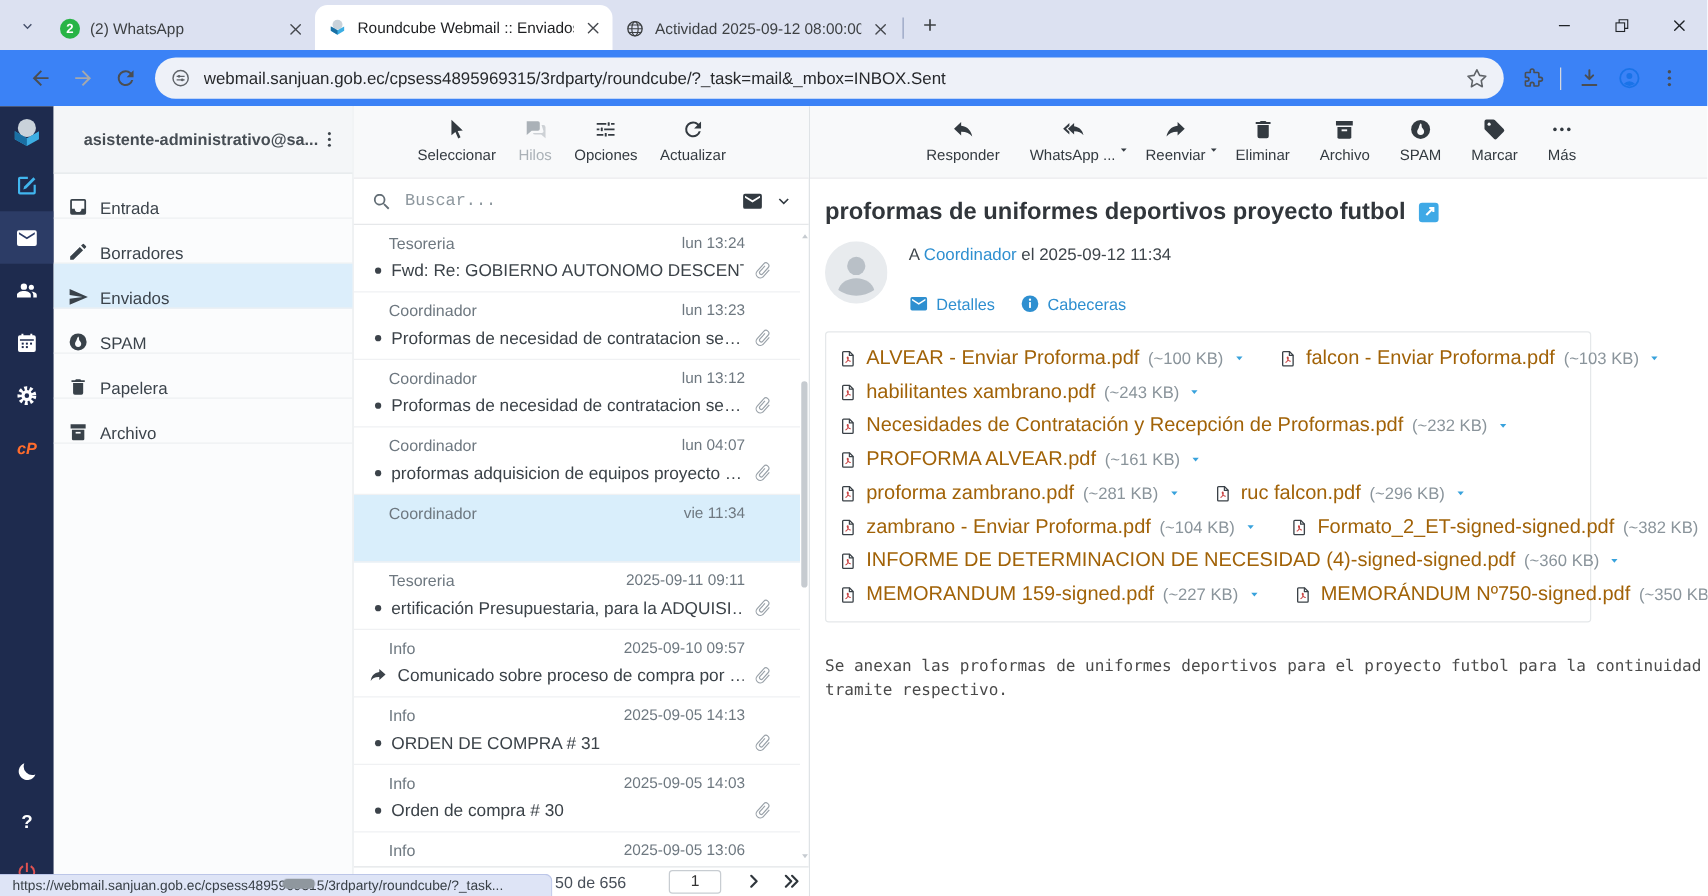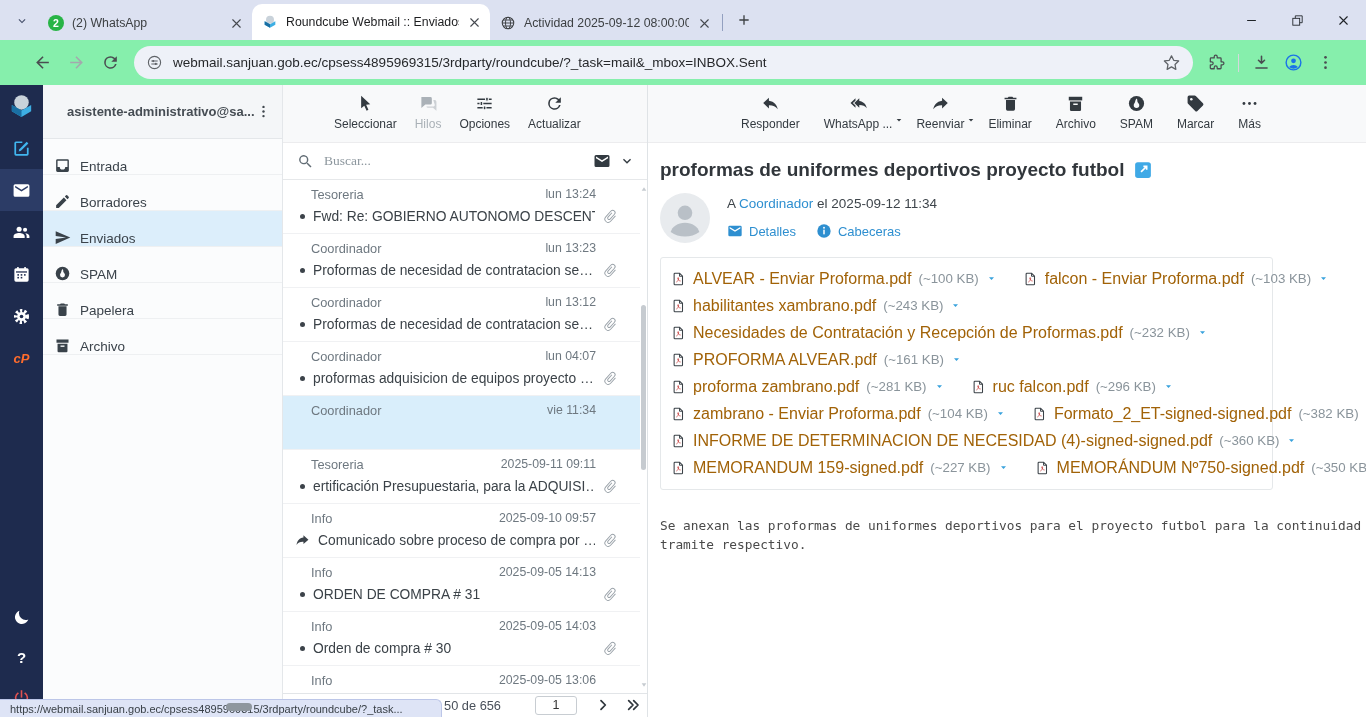--- a/index.html
+++ b/index.html
@@ -17,21 +17,21 @@
   .tab-title{font-size:12.3px;white-space:nowrap;overflow:hidden;flex:1;margin:0 8px}
   .tab-close{width:15px;height:15px;color:#46494f;flex:none}
   .wa-badge{width:16px;height:16px;border-radius:50%;background:#28b446;color:#fff;font-size:10.5px;font-weight:700;display:flex;align-items:center;justify-content:center;flex:none}
   .tab-sep{width:1px;height:17px;background:#93a0c0;margin:0 2px 9px}
   .newtab{width:26px;height:26px;margin:0 0 7px 6px;display:flex;align-items:center;justify-content:center;color:#3c4043}
   .newtab .ic{width:16px;height:16px}
   .wincontrols{position:absolute;right:0;top:0;height:40px;display:flex}
   .winbtn{width:46px;height:40px;display:flex;align-items:center;justify-content:center;color:#1f2328}
   .winbtn .ic{width:15px;height:15px}
 
-  .btoolbar{height:45px;background:#86efac;display:flex;align-items:center;padding:0 26px;gap:2px}
+  .btoolbar{height:45px;background:#3b82f6;display:flex;align-items:center;padding:0 16px;gap:2px}
   .navbtn{width:32px;height:32px;display:flex;align-items:center;justify-content:center;color:#4a4d51}
   .navbtn .ic{width:19px;height:19px}
   .navbtn.disabled{color:#a4a8ad}
   .omnibox{flex:1;height:33px;background:#eef1f8;border-radius:17px;display:flex;align-items:center;padding:0 12px;margin:0 6px;min-width:0}
   .site-ic{width:17px;height:17px;color:#5f6368}
   .urltext{font-size:13.5px;color:#26282b;margin-left:10px;white-space:nowrap;overflow:hidden;flex:1}
   .star{width:19px;height:19px;color:#5f6368}
   .chromebtn{width:30px;height:30px;display:flex;align-items:center;justify-content:center;color:#4a4d51}
   .chromebtn .ic{width:19px;height:19px}
   .chromebtn.blue{color:#1a73e8}
@@ -62,21 +62,21 @@
   .folder.selected .ic{--bgc:#dceefb}
 
   .listpane{width:365px;border-right:1px solid #dfe3e6;position:relative;background:#fff;flex:none;box-sizing:border-box}
   .ltoolbar{height:58px;background:#f8f9fa;border-bottom:1px solid #ececee;display:flex;align-items:flex-start;padding:7px 0 0 44px;gap:4px;box-sizing:border-box}
   .tbtn{display:flex;flex-direction:column;align-items:center;gap:4px;padding:2px 7px;color:#333a40;font-size:12px;position:relative;white-space:nowrap}
   .tbtn .ic{width:19px;height:19px;--bgc:#f8f9fa}
   .tbtn.disabled{color:#aab1b7}
   .tbtn .caret{position:absolute;right:-5px;top:23px;width:10px;height:10px;color:#333a40}
   .searchrow{height:37px;border-bottom:1px solid #e6e8ea;display:flex;align-items:center;padding:0 12px 0 14px;gap:8px;box-sizing:border-box}
   .search-ic{width:17px;height:17px;color:#626d75}
-  .searchinput{border:none;outline:none;background:transparent;flex:1;font-size:13.5px;font-family:Liberation Serif, serif;color:#333;min-width:0}
+  .searchinput{border:none;outline:none;background:transparent;flex:1;font-size:13.5px;font-family:Liberation Mono, monospace;color:#333;min-width:0}
   .searchinput::placeholder{color:#8d979e}
   .senv{width:18px;height:18px;color:#323a41}
   .schev{width:16px;height:16px;color:#323a41}
   .rows{position:absolute;top:95px;bottom:23px;left:0;right:7px;overflow:hidden}
   .mrow{height:54px;border-bottom:1px solid #f0f1f3;padding:7px 0 0 14px;box-sizing:border-box}
   .mrow.selected{background:#d9eefb}
   .l1{display:flex;justify-content:space-between;font-size:12.8px;color:#6e7880;margin-left:14px;padding-right:44px}
   .l1 .dt{font-size:12.3px}
   .l2{display:flex;align-items:center;margin-top:7px;gap:8px;padding-right:18px}
   .dot{width:5px;height:5px;border-radius:50%;background:#3c434a;margin-left:3px;flex:none}
@@ -98,21 +98,21 @@
   .mtoolbar{height:58px;background:#f8f9fa;border-bottom:1px solid #ececee;display:flex;align-items:flex-start;padding:7px 0 0 86px;gap:10px;box-sizing:border-box}
   .mcontent{padding:16px 0 0 12px}
   .subjrow{display:flex;align-items:center;gap:9px}
   .subject{font-size:19px;font-weight:700;color:#31363b;white-space:nowrap}
   .extlink{width:18px;height:18px}
   .hdr{display:flex;margin-top:12px;gap:17px}
   .avatar{width:50px;height:50px}
   .hlines{padding-top:3px}
   .toline{font-size:13.5px;color:#3e454b}
   .toline .lnk{color:#2e8fd0}
-  .metarow{display:flex;gap:20px;margin-top:12px;align-items:center}
+  .metarow{display:flex;gap:20px;margin-top:24px;align-items:center}
   .metaitem{display:flex;gap:6px;align-items:center;font-size:13px;color:#2e8fd0}
   .metaitem .ic{width:16px;height:16px;color:#2e8fd0}
   .attachbox{margin-top:14px;width:613px;border:1px solid #e5e8ea;border-radius:3px;padding:7px 10px 8px;box-sizing:border-box}
   .arow{display:flex;align-items:center;gap:26px;height:27px}
   .chip{display:flex;align-items:center;gap:7px;white-space:nowrap}
   .chip .pdf{width:15px;height:18px;color:#3a4147}
   .aname{font-size:16px;color:#a16207}
   .asize{font-size:13.3px;color:#8a949b}
   .acaret{width:11px;height:11px;color:#38a2dc}
   .bodytext{margin-top:26px;font-family:"DejaVu Sans Mono",monospace;font-size:12.8px;line-height:19px;color:#4a4a4a;width:760px}

